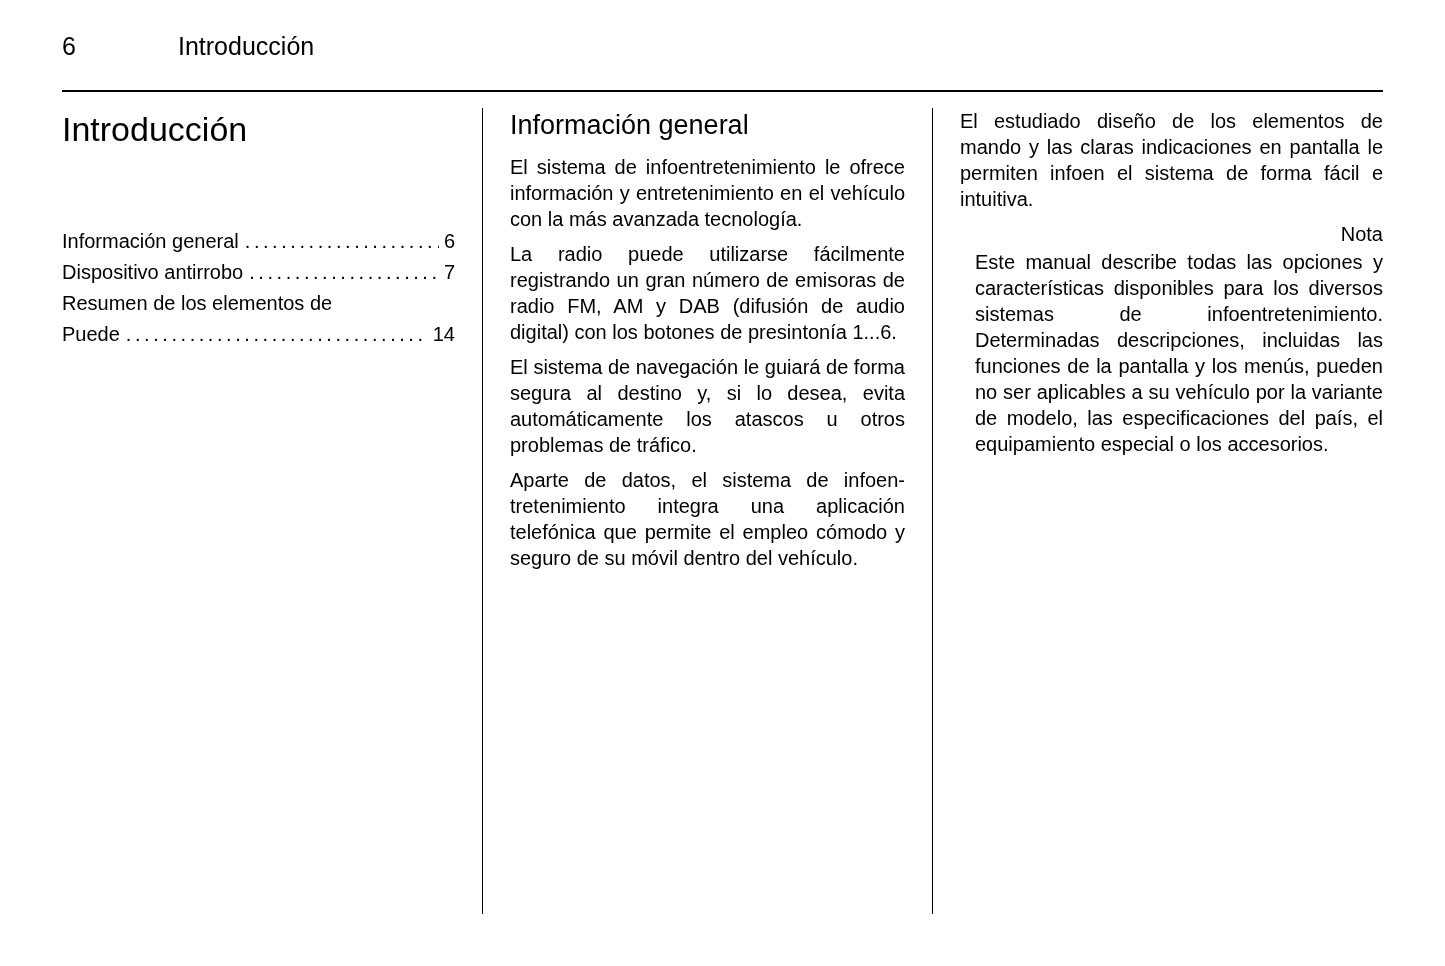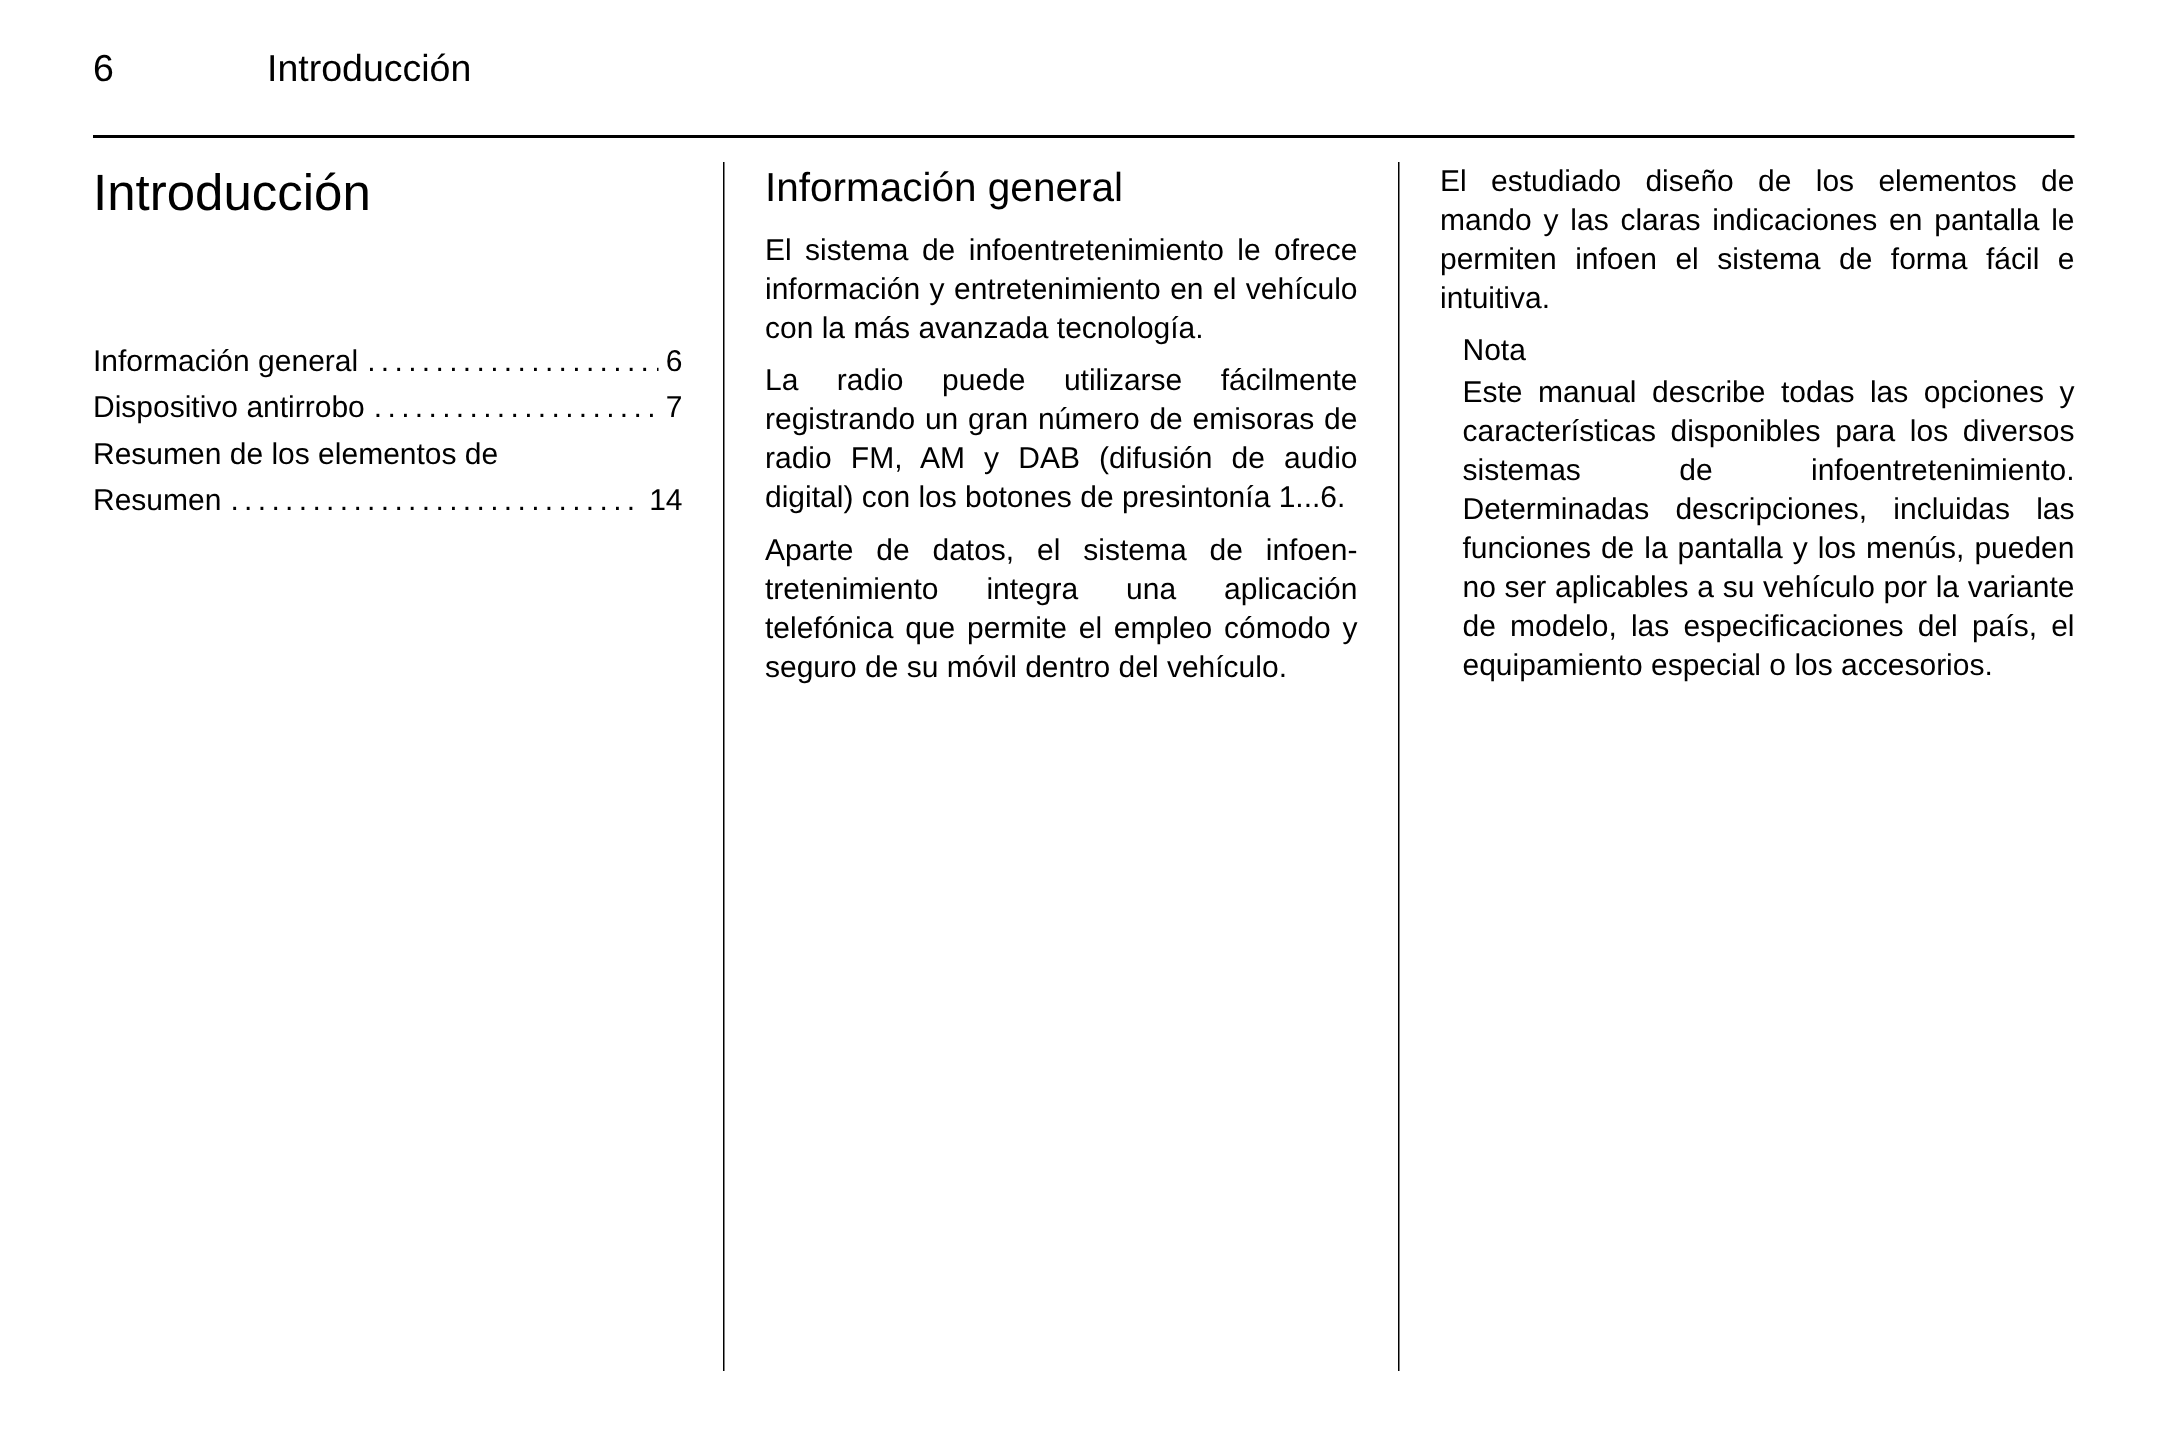--- a/index.html
+++ b/index.html
@@ -69,21 +69,21 @@
   .bodycol { font-size: 20px; line-height: 26px; }
   .bodycol p {
     text-align: justify;
     margin-bottom: 9px;
     hyphens: manual;
   }
   .note {
     padding-left: 15px;
     margin-top: 3px;
   }
-  .note-title { line-height: 26px; margin-bottom: 2px; }
+  .note-title { line-height: 26px; margin-bottom: 2px; text-align: right; }
   .note p { margin-bottom: 4px; }
 </style>
 </head>
 <body>
 
 <header class="runhead">
   <div class="runhead-row">
     <span class="runhead-pagenum">6</span>
     <span>Introducción</span>
   </div>
@@ -111,35 +111,36 @@
           <span class="toc-page">7</span>
         </div>
       </div>
 
       <div class="toc-item">
         <div>Resumen de los elementos de</div>
       </div>
 
       <div class="toc-item">
         <div class="toc-row">
-          <span class="toc-label">Resumen</span>
+          <span class="toc-label">Puede</span>
           <span class="toc-leader"></span>
           <span class="toc-page">14</span>
         </div>
       </div>
 
     </nav>
   </section>
 
   <div class="vdivider"></div>
 
   <section class="bodycol">
     <h2 class="section-title">Información general</h2>
     <p>El sistema de infoentretenimiento le ofrece información y entretenimiento en el vehículo con la más avanzada tecnología.</p>
     <p>La radio puede utilizarse fácilmente registrando un gran número de emi­soras de radio FM, AM y DAB (difu­sión de audio digital) con los botones de presintonía 1...6.</p>
+    <p>El sistema de navegación le guiará de forma segura al destino y, si lo desea, evita automáticamente los atascos u otros problemas de tráfico.</p>
     <p>Aparte de datos, el sistema de infoen­tretenimiento integra una aplicación telefónica que permite el empleo có­modo y seguro de su móvil dentro del vehículo.</p>
   </section>
 
   <div class="vdivider"></div>
 
   <section class="bodycol">
     <p>El estudiado diseño de los elementos de mando y las claras indicaciones en pantalla le permiten infoen el sis­tema de forma fácil e intuitiva.</p>
     <div class="note">
       <div class="note-title">Nota</div>
       <p>Este manual describe todas las op­ciones y características disponibles para los diversos sistemas de in­foentretenimiento. Determinadas descripciones, incluidas las fun­ciones de la pantalla y los menús, pueden no ser aplicables a su ve­hículo por la variante de modelo, las especificaciones del país, el equipa­miento especial o los accesorios.</p>

